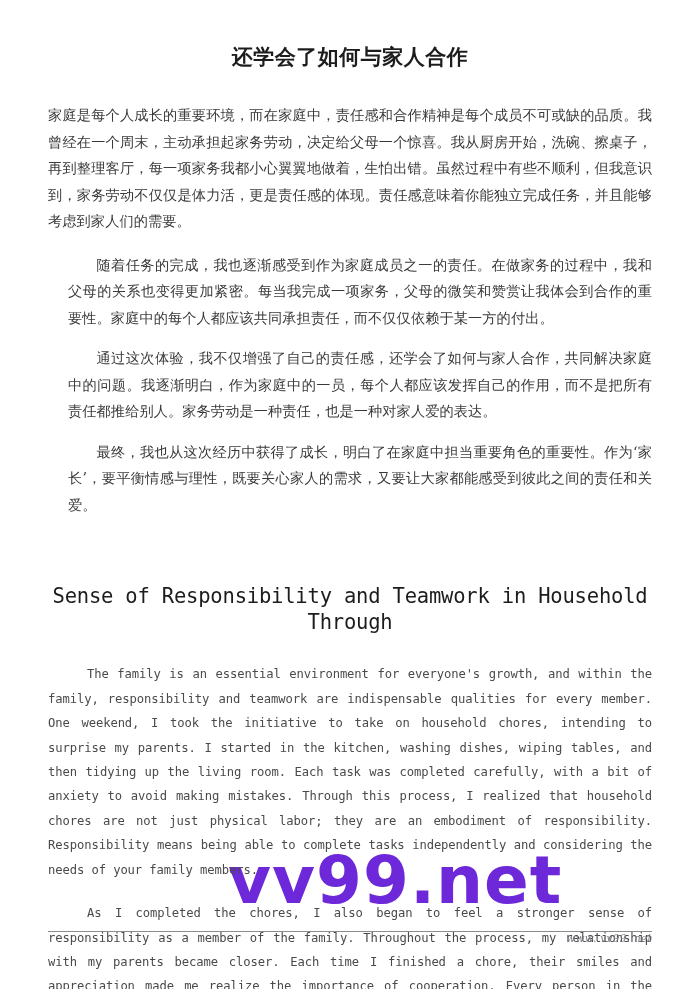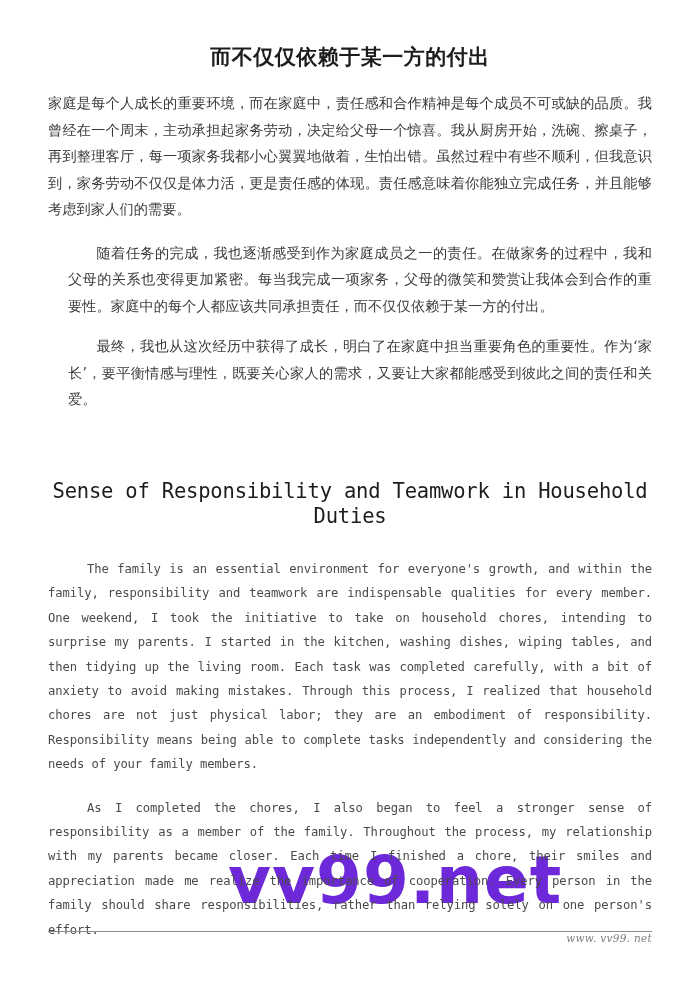--- a/index.html
+++ b/index.html
@@ -78,20 +78,21 @@
     text-align: justify;
     text-justify: inter-ideograph;
     letter-spacing: 0.1px;
   }
   .cn-p.indent {
     text-indent: 2em;
     margin-left: 20px;
   }
   .cn-p.first {
     margin-bottom: 17px;
+    margin-top: 12px;
   }
 
   
   .en-title {
     margin: 0;
     padding-top: 52px;
     text-align: center;
     font-family: "DejaVu Sans Mono", "Liberation Mono", monospace;
     font-size: 20.5px;
     font-weight: normal;
@@ -148,29 +149,30 @@
 </style>
 </head>
 <body>
 
 <div class="page">
 
   <div class="watermark">vv99.net</div>
 
   <div class="content">
 
-    <h1 class="cn-title">而不仅仅依赖于某一方的付出</h1>
+    <h1 class="cn-title">还学会了如何与家人合作</h1>
 
     <div class="cn-body">
       <p class="cn-p first">家庭是每个人成长的重要环境，而在家庭中，责任感和合作精神是每个成员不可或缺的品质。我曾经在一个周末，主动承担起家务劳动，决定给父母一个惊喜。我从厨房开始，洗碗、擦桌子，再到整理客厅，每一项家务我都小心翼翼地做着，生怕出错。虽然过程中有些不顺利，但我意识到，家务劳动不仅仅是体力活，更是责任感的体现。责任感意味着你能独立完成任务，并且能够考虑到家人们的需要。</p>
       <p class="cn-p indent">随着任务的完成，我也逐渐感受到作为家庭成员之一的责任。在做家务的过程中，我和父母的关系也变得更加紧密。每当我完成一项家务，父母的微笑和赞赏让我体会到合作的重要性。家庭中的每个人都应该共同承担责任，而不仅仅依赖于某一方的付出。</p>
+      <p class="cn-p indent">通过这次体验，我不仅增强了自己的责任感，还学会了如何与家人合作，共同解决家庭中的问题。我逐渐明白，作为家庭中的一员，每个人都应该发挥自己的作用，而不是把所有责任都推给别人。家务劳动是一种责任，也是一种对家人爱的表达。</p>
       <p class="cn-p indent">最终，我也从这次经历中获得了成长，明白了在家庭中担当重要角色的重要性。作为‘家长’，要平衡情感与理性，既要关心家人的需求，又要让大家都能感受到彼此之间的责任和关爱。</p>
     </div>
 
-    <h2 class="en-title">Sense of Responsibility and Teamwork in Household Duties</h2>
+    <h2 class="en-title">Sense of Responsibility and Teamwork in Household Through</h2>
 
     <div class="en-body">
       <p class="en-p indent">The family is an essential environment for everyone's growth, and within the family, responsibility and teamwork are indispensable qualities for every member. One weekend, I took the initiative to take on household chores, intending to surprise my parents. I started in the kitchen, washing dishes, wiping tables, and then tidying up the living room. Each task was completed carefully, with a bit of anxiety to avoid making mistakes. Through this process, I realized that household chores are not just physical labor; they are an embodiment of responsibility. Responsibility means being able to complete tasks independently and considering the needs of your family members.</p>
       <p class="en-p indent">As I completed the chores, I also began to feel a stronger sense of responsibility as a member of the family. Throughout the process, my relationship with my parents became closer. Each time I finished a chore, their smiles and appreciation made me realize the importance of cooperation. Every person in the family should share responsibilities, rather than relying solely on one person's effort.</p>
 
     </div>
 
   </div>
 
   <div class="footer">

